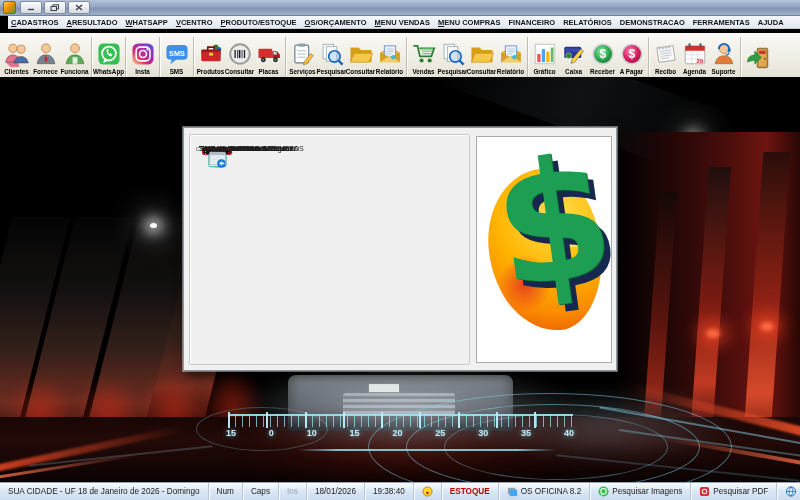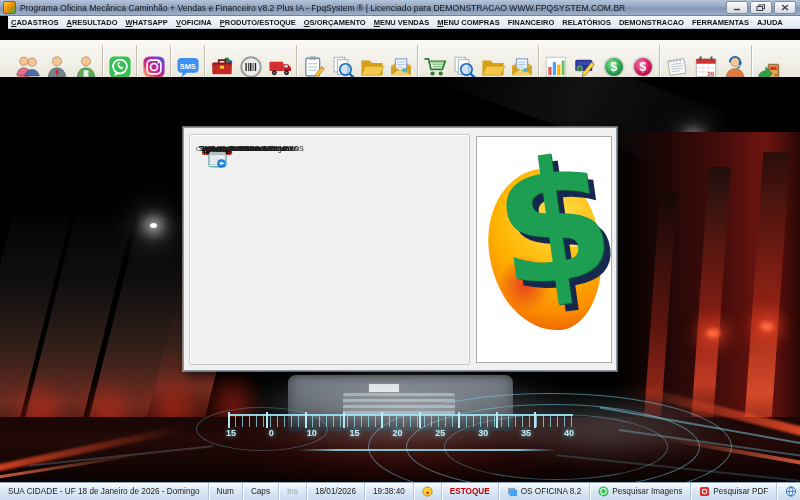--- a/index.html
+++ b/index.html
@@ -17,23 +17,23 @@
   .wbtn{width:20px;height:11px;border:1px solid #828c9c;border-radius:2px;
     background:linear-gradient(#fdfdfd,#d5dbe3);display:flex;align-items:center;justify-content:center;}
   .wbtn svg{width:10px;height:7px;}
   
   .menubar{position:absolute;top:16px;left:8px;width:800px;height:13px;
     background:linear-gradient(#f5f7fa,#e2e8f1);border-bottom:1px solid #c3cdd9;
     display:flex;align-items:center;gap:8px;padding-left:3px;box-sizing:border-box;}
   .mitem{font-size:7.5px;font-weight:700;color:#101418;white-space:nowrap;cursor:default;}
   .mkey{text-decoration:underline;}
   
-  .toolbar{position:absolute;top:40px;left:0;width:800px;height:48px;
+  .toolbar{position:absolute;top:33px;left:0;width:800px;height:48px;
     background:linear-gradient(#faf9f6,#eceadf 70%,#e2ded2);border-bottom:1px solid #b4aea0;
-    display:flex;align-items:flex-end;padding:1px 0 0 13px;box-sizing:border-box;}
+    display:flex;align-items:center;padding:1px 0 0 2px;box-sizing:border-box;}
   .titem{width:29px;display:flex;flex-direction:column;align-items:center;flex:0 0 auto;padding-top:1px;}
   .ticon{width:27px;height:27px;display:flex;align-items:center;justify-content:center;}
   .ticon svg{width:26px;height:26px;}
   .tlabel{font-size:6.3px;font-weight:700;color:#000;white-space:nowrap;margin-top:0px;}
   .tsep{width:1px;height:42px;background:#c2bcae;box-shadow:1px 0 0 #ffffff;margin:1px 2px 0 2px;flex:0 0 auto;}
   
   .scene{position:absolute;top:77px;left:0;width:800px;height:405px;background:#000;overflow:hidden;}
   .scene *{position:absolute;}
   .sc-streak1{left:430px;top:-15px;width:300px;height:70px;transform:rotate(20deg);
     background:linear-gradient(90deg,transparent,rgba(95,105,118,.17),transparent);}
@@ -138,21 +138,20 @@
   .sseg svg{flex:0 0 auto;}
   .grow{flex:1;}
   .red{color:#c40000;font-weight:700;}
   .dim{color:#9aa4ae;}
 </style>
 </head>
 <body>
 
 <div class="titlebar">
   <span class="appicon"></span>
-  <span class="title-text">Programa Oficina Mecânica Caminhão + Vendas e Financeiro v8.2 Plus IA - FpqSystem ® | Licenciado para DEMONSTRACAO WWW.FPQSYSTEM.COM.BR</span>
   <span class="wbtns">
     <span class="wbtn">
         <svg viewBox="0 0 10 7">
           <line x1="2" y1="5.5" x2="8" y2="5.5" stroke="#3a3f46" stroke-width="1.4"></line>
         </svg>
       </span>
     <span class="wbtn">
         <svg viewBox="0 0 10 7">
           <rect x="3" y="0.8" width="5.5" height="4" fill="none" stroke="#3a3f46"></rect>
           <rect x="1" y="2.5" width="5.5" height="4" fill="#dfe4ea" stroke="#3a3f46"></rect>
@@ -163,21 +162,21 @@
           <path d="M2 1 L8 6 M8 1 L2 6" stroke="#3a3f46" stroke-width="1.4"></path>
         </svg>
       </span>
   </span>
 </div>
 
 <div class="menubar">
   <span class="mitem"><span class="mkey">C</span><span>ADASTROS</span></span>
   <span class="mitem"><span class="mkey">A</span><span>RESULTADO</span></span>
   <span class="mitem"><span class="mkey">W</span><span>HATSAPP</span></span>
-  <span class="mitem"><span class="mkey">V</span><span>OFICINA</span></span>
+  <span class="mitem"><span class="mkey">V</span><span>CENTRO</span></span>
   <span class="mitem"><span class="mkey">P</span><span>RODUTO/ESTOQUE</span></span>
   <span class="mitem"><span class="mkey">O</span><span>S/ORÇAMENTO</span></span>
   <span class="mitem"><span class="mkey">M</span><span>ENU VENDAS</span></span>
   <span class="mitem"><span class="mkey">M</span><span>ENU COMPRAS</span></span>
   <span class="mitem"><span class="mkey"></span><span>FINANCEIRO</span></span>
   <span class="mitem"><span class="mkey"></span><span>RELATÓRIOS</span></span>
   <span class="mitem"><span class="mkey"></span><span>DEMONSTRACAO</span></span>
   <span class="mitem"><span class="mkey"></span><span>FERRAMENTAS</span></span>
   <span class="mitem"><span class="mkey"></span><span>AJUDA</span></span>
 </div>

